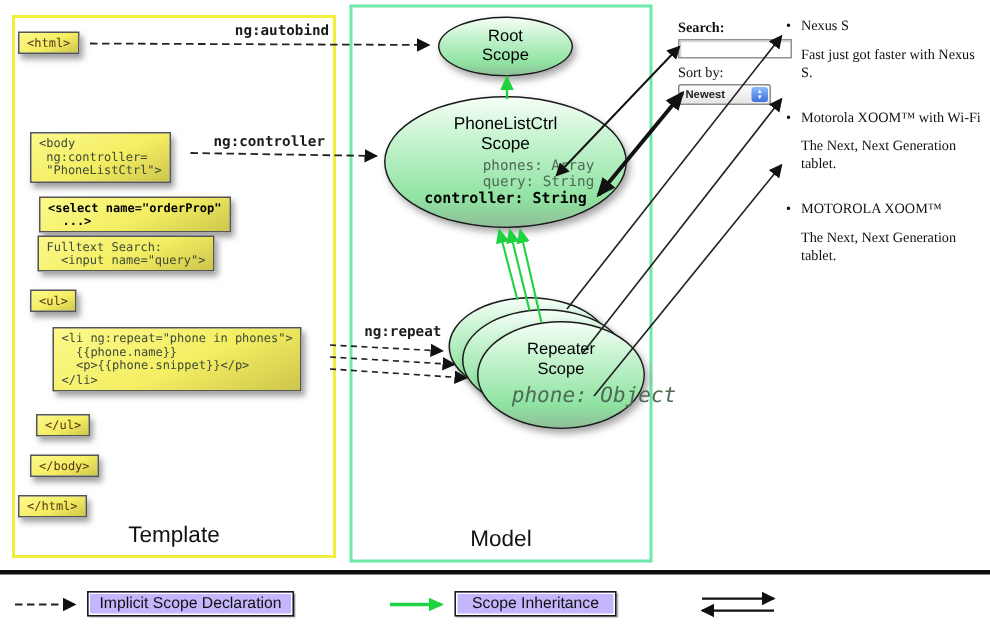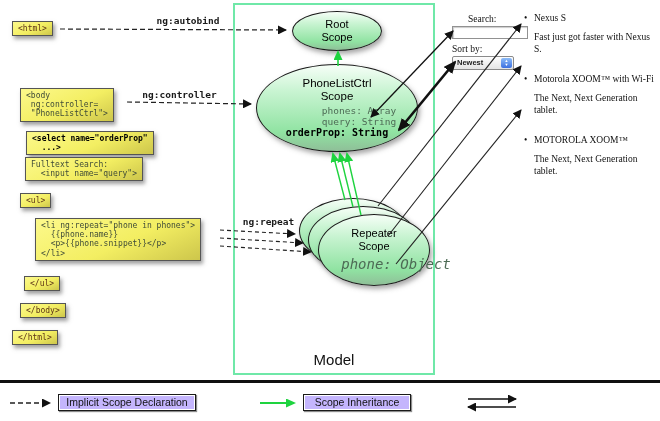--- a/index.html
+++ b/index.html
@@ -48,20 +48,23 @@
   .legend-box{position:absolute;top:394px;height:17px;background:#c4b5fd;border:1px solid #1a1a1a;
     box-shadow:1px 1px 1px rgba(0,0,0,.45),inset 0 0 0 1px #fff;
     font-size:10.5px;line-height:14px;text-align:center;color:#111;z-index:10;}
   svg.overlay{position:absolute;left:0;top:0;z-index:40;pointer-events:none;}
 </style>
 </head>
 <body>
 
 <div id="canvas">
 
+  <div class="panel" style="left:8px;top:10px;width:216px;height:362px;border-color:var(--template-border);">
+    <div class="panel-label">Template</div>
+  </div>
   <div class="panel" style="left:233px;top:3px;width:202px;height:372px;border-color:var(--model-border);">
     <div class="panel-label">Model</div>
   </div>
 
   <div class="codebox tagbox" style="left:12px;top:21px;">&lt;html&gt;</div>
   <div class="codebox" style="left:20px;top:88px;">&lt;body
  ng:controller=
  "PhoneListCtrl"&gt;</div>
   <div class="codebox boldbox" style="left:26px;top:131px;">&lt;select name="orderProp"
   ...&gt;</div>
@@ -83,32 +86,32 @@
   <div class="ellipse" style="left:292px;top:11px;width:90px;height:40px;">
     <div class="scope-title">Root
 Scope</div>
   </div>
 
   <div class="ellipse" style="left:256px;top:64px;width:162px;height:88px;">
     <div class="scope-title" style="font-size:11.5px;">PhoneListCtrl
 Scope</div>
     <div class="scope-prop" style="margin-top:2px;">phones: Array</div>
     <div class="scope-prop">query: String</div>
-    <div class="scope-prop-bold">orderProp: String</div>
+    <div class="scope-prop-bold">controller: String</div>
   </div>
 
   <div class="ellipse" style="left:299px;top:198px;width:108px;height:66px;"></div>
   <div class="ellipse" style="left:308px;top:206px;width:110px;height:68px;"></div>
   <div class="ellipse" style="left:318px;top:214px;width:112px;height:72px;">
     <div class="scope-title">Repeater
 Scope</div>
     <div class="scope-prop" style="font-size:14px;margin-top:3px;font-style:italic;">phone: Object</div>
   </div>
 
-  <div class="view-label serif" style="left:468px;top:14px;">Search:</div>
+  <div class="view-label serif" style="left:452px;top:14px;font-weight:bold;">Search:</div>
   <div class="view-input" style="left:452px;top:26px;width:76px;height:13px;"></div>
   <div class="view-label serif" style="left:452px;top:44px;">Sort by:</div>
   <div class="view-select" style="left:452px;top:56px;width:62px;height:14px;">
     <span>Newest</span>
     <span class="stepper">
         <span>▲</span>
         <span>▼</span>
       </span>
   </div>
 

